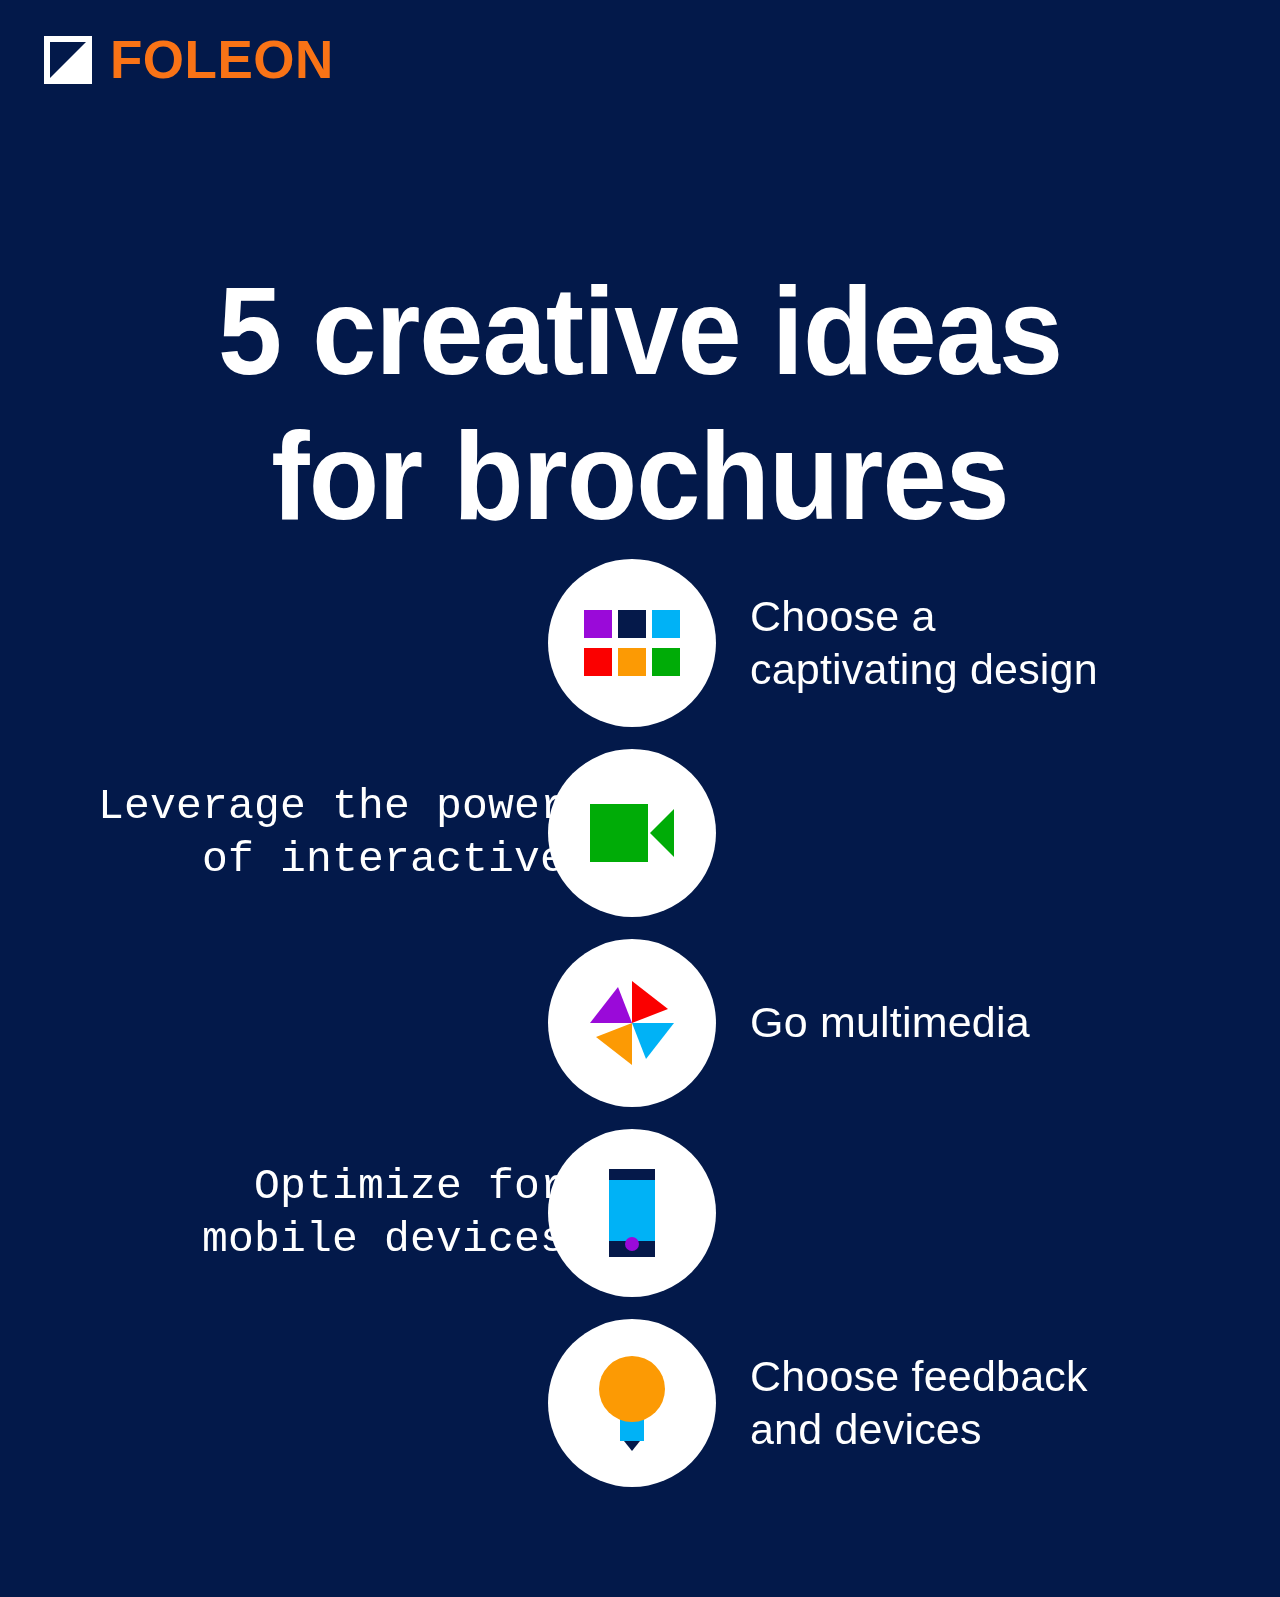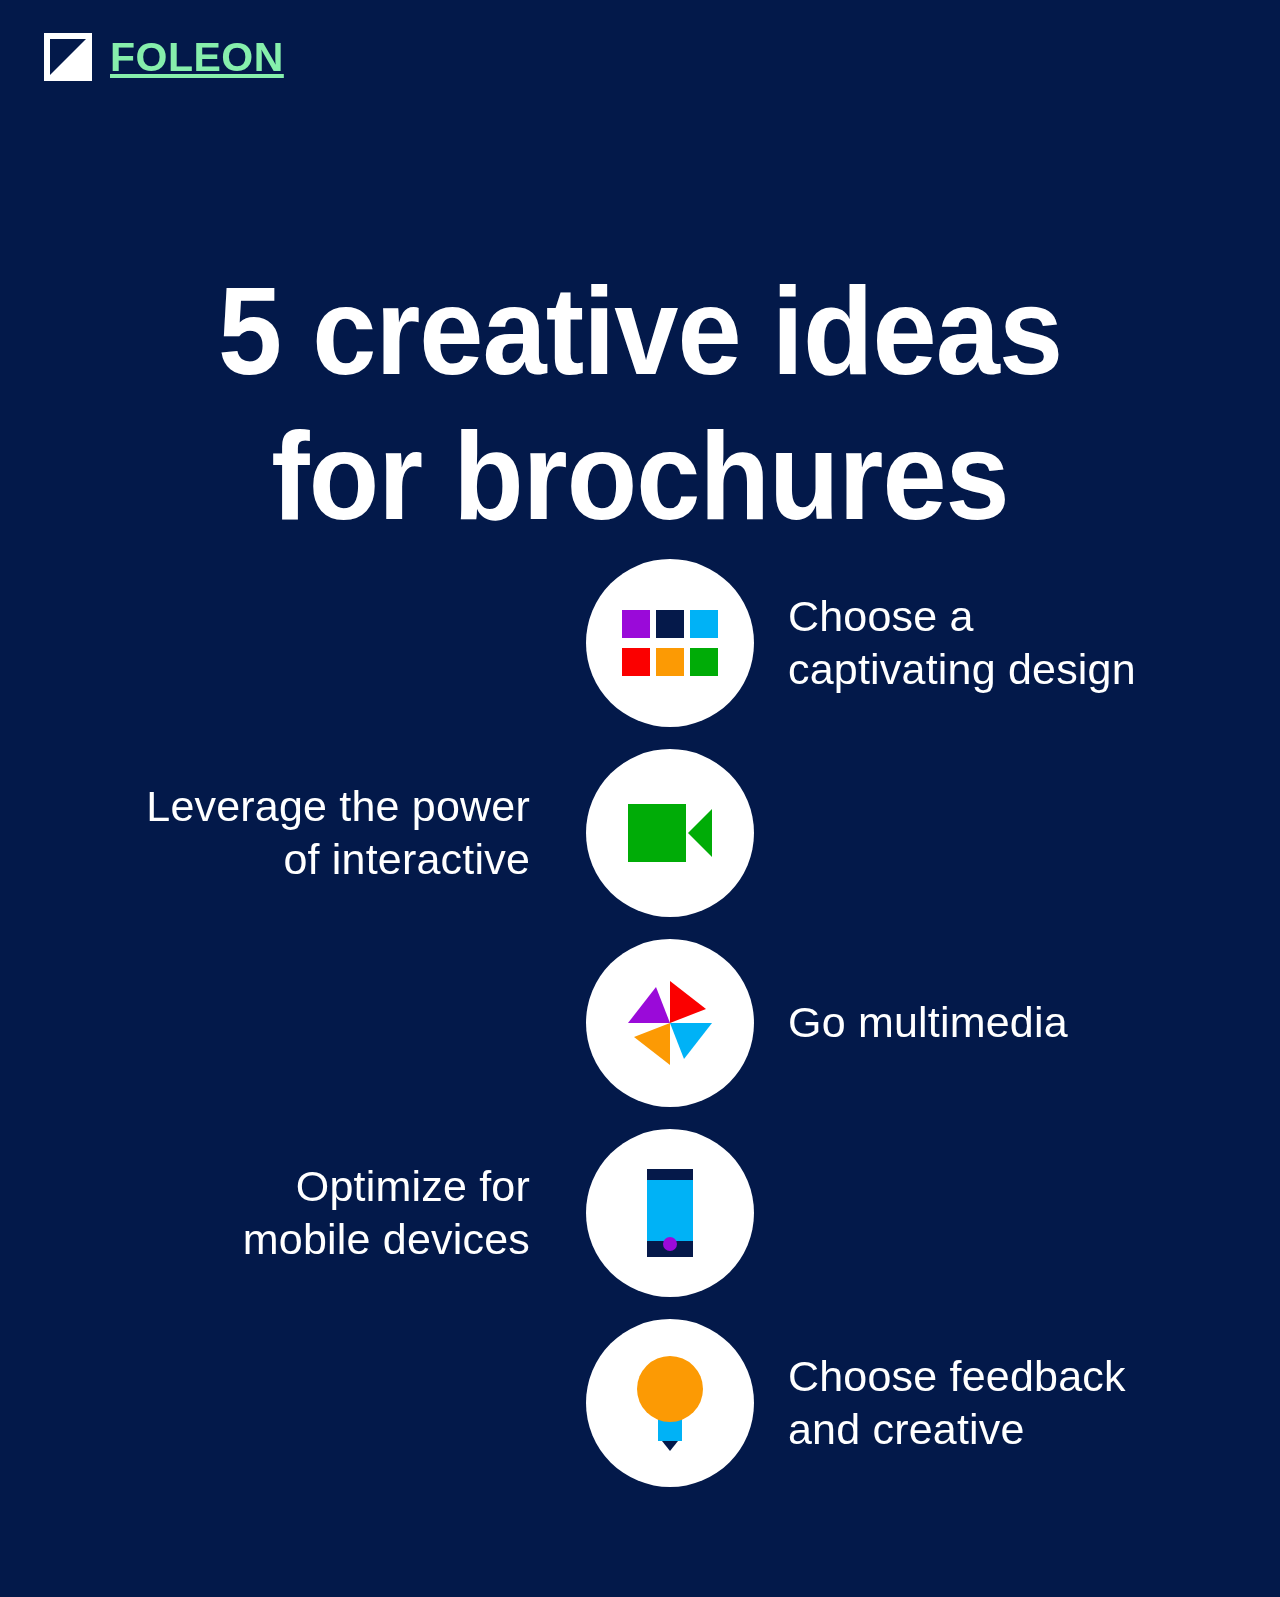--- a/index.html
+++ b/index.html
@@ -33,27 +33,26 @@
     position: relative;
   }
   #brand-mark .tri {
     position: absolute;
     left: 6px;
     top: 6px;
     width: 36px;
     height: 36px;
   }
   #brand-wordmark {
-    color: #86efac;
-    font-size: 41px;
+    color: #f97316;
+    font-size: 53px;
     font-weight: bold;
     letter-spacing: 0.5px;
     line-height: 1;
     font-family: "Liberation Sans", sans-serif;
-    text-decoration: underline;
   }
 
   
   #headline {
     position: absolute;
     left: 0;
     top: 176px;
     width: 1280px;
     text-align: center;
     color: #ffffff;
@@ -72,21 +71,20 @@
     position: absolute;
     left: 0;
     top: 548px;
     width: 1280px;
   }
   .step {
     position: relative;
     height: 190px;
     display: flex;
     align-items: center;
-    margin-left: 38px;
   }
   .step-badge {
     position: absolute;
     left: 548px;
     top: 11px;
     width: 168px;
     height: 168px;
     border-radius: 50%;
     background: #ffffff;
     display: flex;
@@ -102,23 +100,24 @@
     line-height: 1.24;
     font-weight: 400;
     letter-spacing: 0.2px;
   }
   .step.right .step-label {
     left: 750px;
     width: 470px;
     text-align: left;
   }
   .step.left .step-label {
-    right: 750px;
+    right: 714px;
     width: 500px;
     text-align: right;
+    font-family: Liberation Mono, monospace;
   }
   .step-label .l { display: block; white-space: nowrap; }
 </style>
 </head>
 <body style="background: rgb(3, 25, 74);">
 
 <div id="brand-logo">
   <span id="brand-mark">
     <svg class="tri" viewBox="0 0 36 36" xmlns="http://www.w3.org/2000/svg">
       <polygon points="0,0 36,0 0,36" fill="#03194a"></polygon>
@@ -196,17 +195,17 @@
   <div class="step right">
     <div class="step-badge">
       <svg width="68" height="96" viewBox="0 0 68 96" xmlns="http://www.w3.org/2000/svg">
         <rect x="22" y="56" width="24" height="30" fill="#00b2f6"></rect>
         <polygon points="26,86 42,86 34,96" fill="#03194a"></polygon>
         <circle cx="34" cy="34" r="33" fill="#fc9a04"></circle>
       </svg>
     </div>
     <div class="step-label">
       <span class="l">Choose feedback</span>
-      <span class="l">and creative</span>
+      <span class="l">and devices</span>
     </div>
   </div>
 
 </div>
 
 </body></html>

